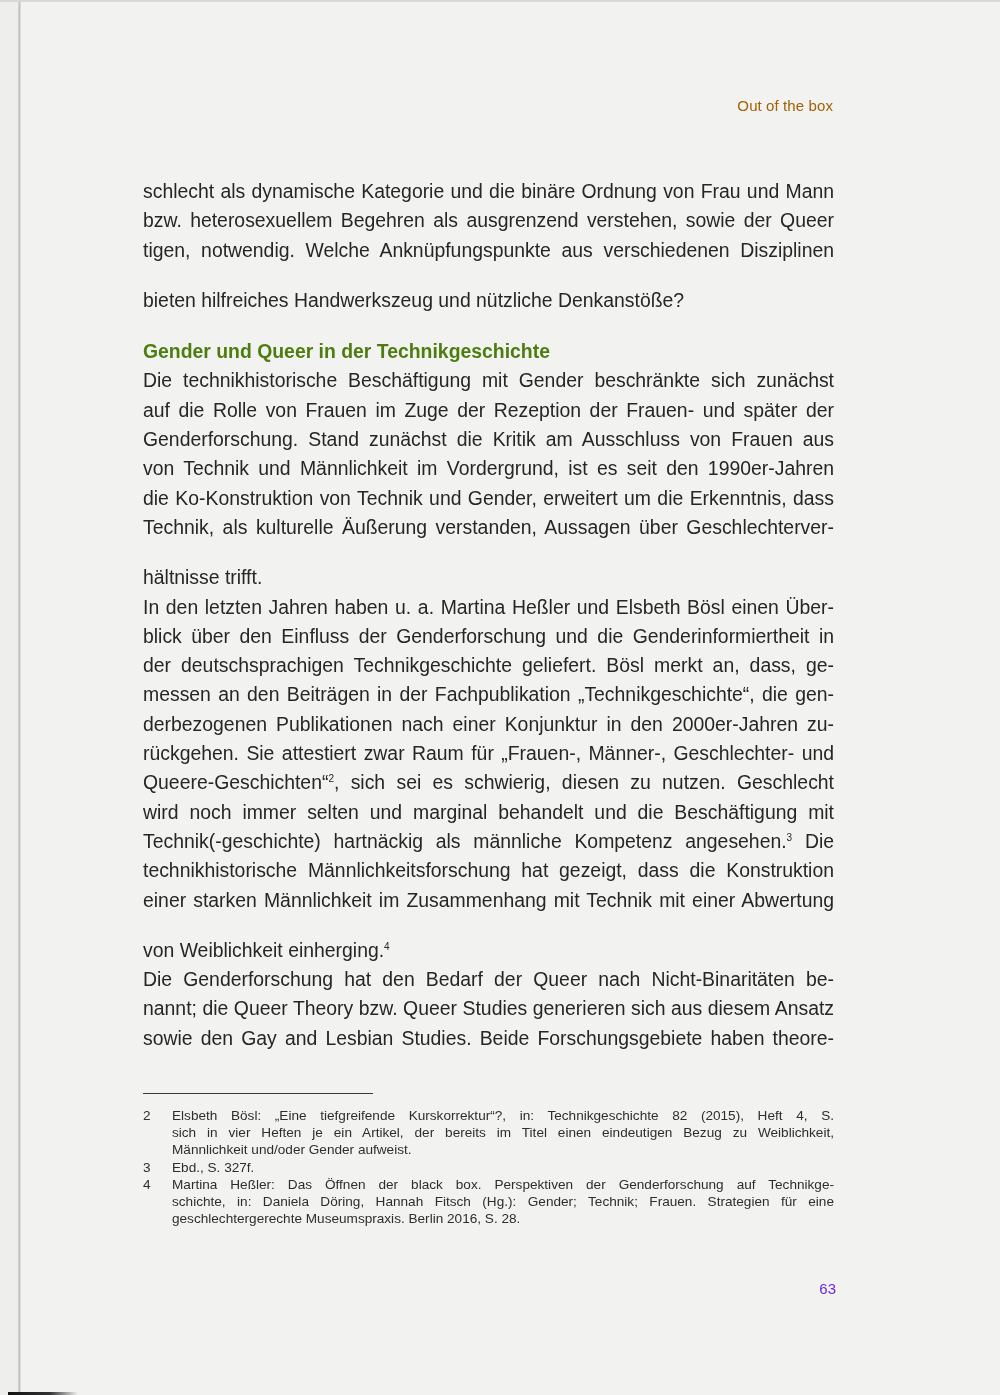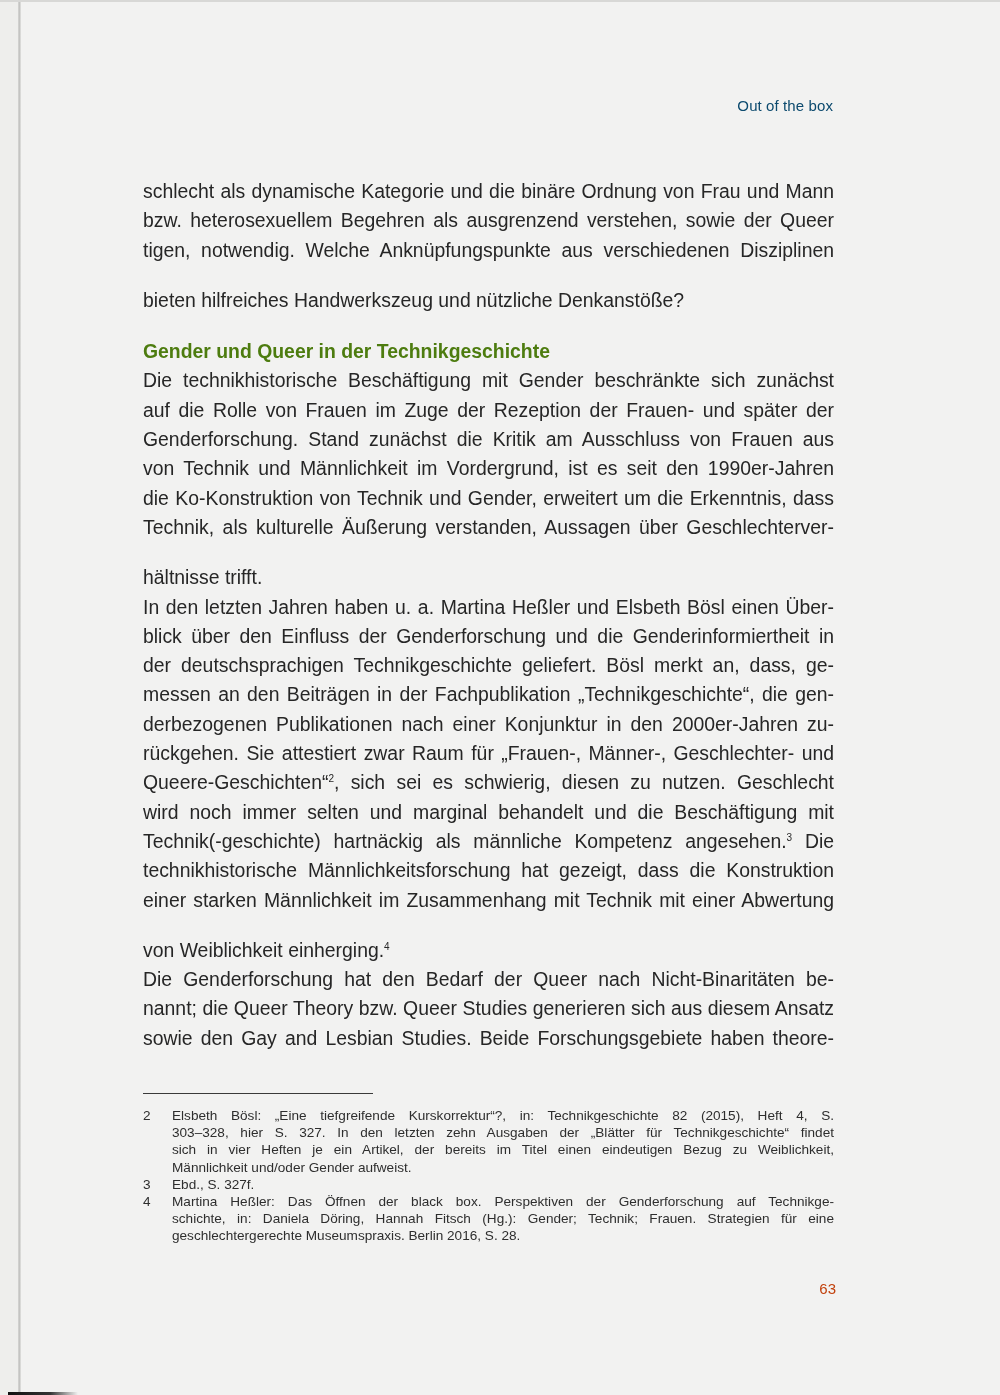--- a/index.html
+++ b/index.html
@@ -47,21 +47,21 @@
       height: 3px;
       background: linear-gradient(to right, #111 0%, #333 60%, rgba(0,0,0,0) 100%);
     }
     .running-head {
       position: absolute;
       top: 97px;
       left: 600px;
       width: 233px;
       text-align: right;
       font-size: 15px;
-      color: #0c4a6e;
+      color: #a16207;
       letter-spacing: 0.1px;
     }
     .body-text {
       position: absolute;
       left: 143px;
       top: 177px;
       width: 691px;
       font-size: 19.4px;
       line-height: 29.3px;
       color: #262626;
@@ -128,21 +128,21 @@
     .footnote .fn-text .line.last {
       text-align-last: left;
     }
     .page-number {
       position: absolute;
       top: 1280px;
       left: 780px;
       width: 56px;
       text-align: right;
       font-size: 15px;
-      color: #c2410c;
+      color: #6d28d9;
     }
   </style>
 </head>
 <body>
 
 <div class="binding-shadow"></div>
 <div class="binding"></div>
 <div class="top-edge"></div>
 <div class="bottom-corner"></div>
 
@@ -190,21 +190,20 @@
   </p>
 </div>
 
 <div class="footnote-rule"></div>
 
 <div class="footnotes">
   <div class="footnote">
     <span class="fn-num">2</span>
     <div class="fn-text">
       <span class="line">Elsbeth Bösl: „Eine tiefgreifende Kurskorrektur“?, in: Technikgeschichte 82 (2015), Heft 4, S.</span>
-      <span class="line">303–328, hier S. 327. In den letzten zehn Ausgaben der „Blätter für Technikgeschichte“ findet</span>
       <span class="line">sich in vier Heften je ein Artikel, der bereits im Titel einen eindeutigen Bezug zu Weiblichkeit,</span>
       <span class="line last">Männlichkeit und/oder Gender aufweist.</span>
     </div>
   </div>
   <div class="footnote">
     <span class="fn-num">3</span>
     <div class="fn-text">
       <span class="line last">Ebd., S. 327f.</span>
     </div>
   </div>

